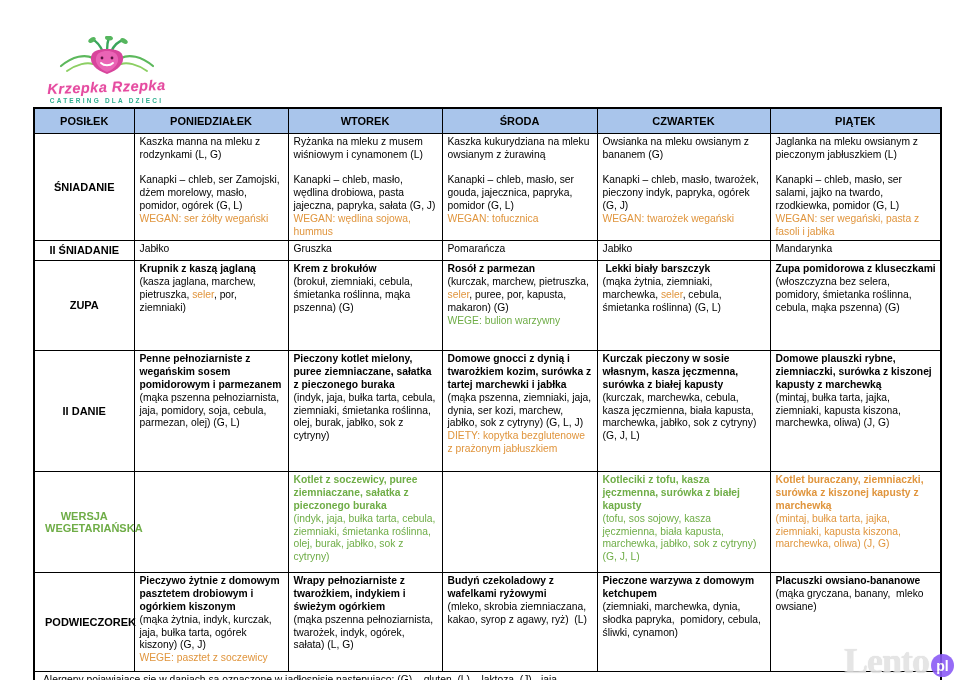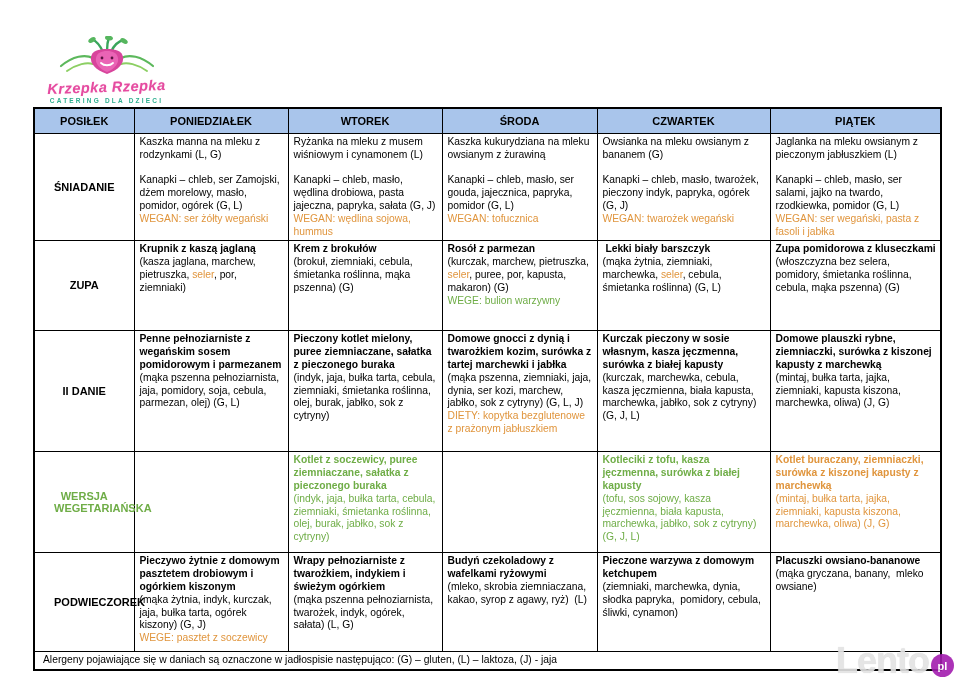--- a/index.html
+++ b/index.html
@@ -41,21 +41,21 @@
   .menu th,.menu td{border:1px solid #000;}
   .menu th{
     background:#a9c5eb;
     font-size:11px;font-weight:bold;
     height:22px;text-align:center;vertical-align:middle;
     padding:1px 10px;
   }
   .menu td.label{
     font-weight:bold;font-size:11px;
     text-align:center;vertical-align:middle;
-    padding:1px 19px;
+    padding:1px 10px;
   }
   .menu td.label.label-green{color:#6fad47;}
   .menu td.cell{
     vertical-align:top;text-align:left;
     padding:2px 4px 2px 5px;
     white-space:pre-wrap;
   }
   tr.r-snack td{height:15px;}
   tr.r-breakfast td{height:100px;}
   tr.r-soup td{height:85px;}
@@ -74,26 +74,26 @@
   .seg-ob{color:#e0953d;font-weight:bold;}
   .seg-g{color:#6fad47;text-align:right;}
   .seg-gb{color:#6fad47;font-weight:bold;text-align:right;}
   
   .watermark{
     position:absolute;right:8px;bottom:2px;
     display:flex;align-items:flex-end;opacity:.9;
   }
   .wm-text{
     font-size:36px;font-weight:bold;letter-spacing:-1px;
-    color:#e3e3e3;text-shadow:0 0 1px #cfcfcf;line-height:34px;
+    color:#e3e3e3;text-shadow:0 0 1px #cfcfcf;line-height:34px;font-family:Liberation Serif, serif;
   }
   .wm-badge{
     width:23px;height:23px;border-radius:50%;
-    background:#a21caf;color:#fff;
-    font-size:11px;font-weight:bold;
+    background:#8b5cf6;color:#fff;
+    font-size:14px;font-weight:bold;
     display:flex;align-items:center;justify-content:center;
     margin-left:2px;margin-bottom:1px;
   }
 </style>
 </head>
 <body>
 
 <div class="page">
 
   <div class="logo">
@@ -159,20 +159,28 @@
 </span><span class="seg-o">WEGAN: tofucznica</span></td>
         <td class="cell"><span class="seg-n">Owsianka na mleku owsianym z bananem (G)
 
 Kanapki – chleb, masło, twarożek, pieczony indyk, papryka, ogórek (G, J)
 </span><span class="seg-o">WEGAN: twarożek wegański</span></td>
         <td class="cell"><span class="seg-n">Jaglanka na mleku owsianym z pieczonym jabłuszkiem (L)
 
 Kanapki – chleb, masło, ser salami, jajko na twardo, rzodkiewka, pomidor (G, L)
 </span><span class="seg-o">WEGAN: ser wegański, pasta z fasoli i jabłka</span></td>
       </tr>
+      <tr class="r-snack">
+        <td class="label">II ŚNIADANIE</td>
+        <td class="cell"><span class="seg-n">Jabłko</span></td>
+        <td class="cell"><span class="seg-n">Gruszka</span></td>
+        <td class="cell"><span class="seg-n">Pomarańcza</span></td>
+        <td class="cell"><span class="seg-n">Jabłko</span></td>
+        <td class="cell"><span class="seg-n">Mandarynka</span></td>
+      </tr>
       <tr class="r-soup">
         <td class="label">ZUPA</td>
         <td class="cell"><span class="seg-b">Krupnik z kaszą jaglaną
 </span><span class="seg-n">(kasza jaglana, marchew, pietruszka, </span><span class="seg-o">seler</span><span class="seg-n">, por, ziemniaki)</span></td>
         <td class="cell"><span class="seg-b">Krem z brokułów
 </span><span class="seg-n">(brokuł, ziemniaki, cebula, śmietanka roślinna, mąka pszenna) (G)</span></td>
         <td class="cell"><span class="seg-b">Rosół z parmezan
 </span><span class="seg-n">(kurczak, marchew, pietruszka, </span><span class="seg-o">seler</span><span class="seg-n">, puree, por, kapusta, makaron) (G)
 </span><span class="seg-g">WEGE: bulion warzywny</span></td>
         <td class="cell"><span class="seg-b"> Lekki biały barszczyk

